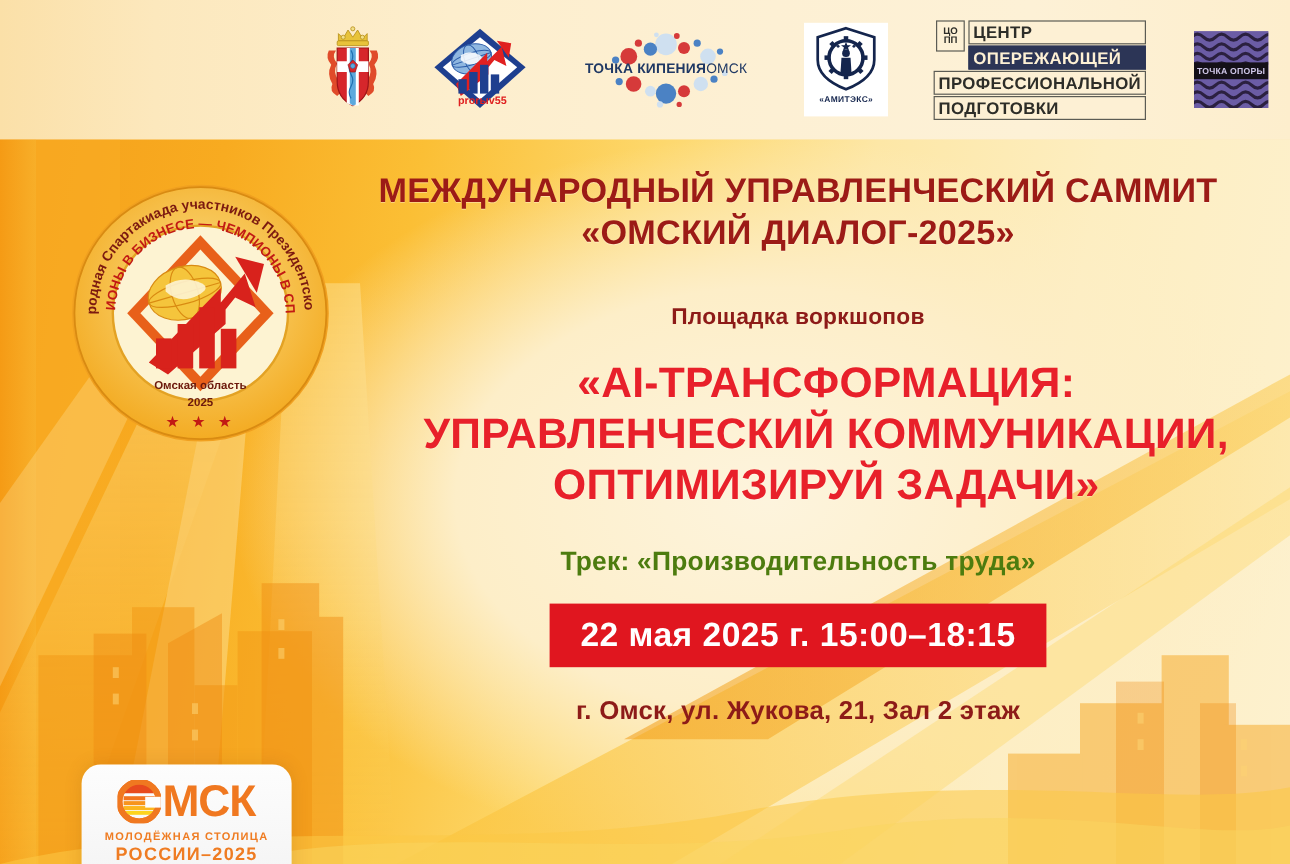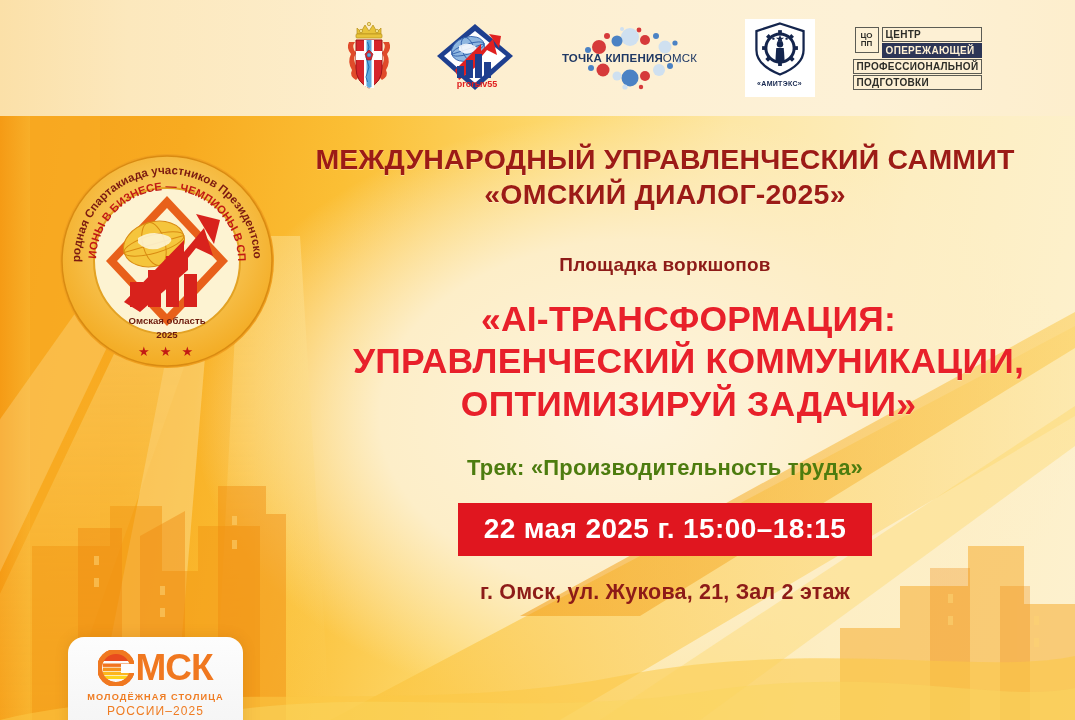--- a/index.html
+++ b/index.html
@@ -53,21 +53,21 @@
   
   .copp { display:flex; align-items:flex-start; gap:3px; }
   .copp-mark {
     width:24px; height:26px; border:1.3px solid #5c5c54;
     display:flex; flex-direction:column; align-items:center; justify-content:center;
     font-size:8px; font-weight:bold; color:#2d2d28; line-height:1;
     font-family:"Liberation Sans", sans-serif;
   }
   .copp-lines { display:flex; flex-direction:column; gap:1px; }
   .copp-line {
-    border:1.1px solid #5c5c54; font-size:10px; font-weight:bold;
+    border:1.1px solid #5c5c54; font-size:14px; font-weight:bold;
     color:#2d2d28; padding:1px 3px; letter-spacing:.3px; white-space:nowrap;
     background:#fdf0d4;
   }
   .copp-line.inv { background:#2c3556; color:#fdf0d4; border-color:#2c3556; }
 
   
   .topo { width:62px; height:64px; position:relative; overflow:hidden; background:#6b5ca5;}
   .topo-bar {
     position:absolute; left:0; right:0; top:26px; height:14px;
     background:#141018; display:flex; align-items:center; justify-content:center;
@@ -138,21 +138,21 @@
     box-shadow:0 0 14px rgba(120,60,0,.15);
     display:flex; flex-direction:column; align-items:center;
     padding-top:12px;
   }
   .omsk-word {
     display:flex; align-items:center; font-weight:bold; font-size:37px;
     color:#f07820; letter-spacing:-1px; line-height:1;
   }
   .omsk-o { width:36px; height:36px; position:relative; margin-right:1px; }
   .omsk-tag1 { font-size:9.2px; font-weight:bold; color:#ef7c22; letter-spacing:1.1px; margin-top:6px; }
-  .omsk-tag2 { font-size:12px; font-weight:normal; color:#ef7c22; letter-spacing:1.1px; margin-top:2px; }
+  .omsk-tag2 { font-size:15px; font-weight:bold; color:#ef7c22; letter-spacing:1.1px; margin-top:2px; }
 </style>
 </head>
 <body>
 
 <div id="poster">
 
   <div class="body-bg">
     <div class="bg-base"></div>
 
     <svg width="1075" height="604" viewBox="0 0 1075 604" style="position:absolute;left:0;top:0">
@@ -368,20 +368,39 @@
           </div>
           <div class="copp-lines">
             <div class="copp-line">ЦЕНТР</div>
             <div class="copp-line inv">ОПЕРЕЖАЮЩЕЙ</div>
             <div class="copp-line" style="margin-left:-29px">ПРОФЕССИОНАЛЬНОЙ</div>
             <div class="copp-line" style="margin-left:-29px">ПОДГОТОВКИ</div>
           </div>
         </div>
       </div>
 
+      <div class="logo-slot">
+        <div class="topo">
+          <svg viewBox="0 0 62 64" width="62" height="64" style="position:absolute;left:0;top:0">
+            <rect width="62" height="64" fill="#6b5ca5"></rect>
+            <g stroke="#2b2040" stroke-width="2.6" fill="none">
+              <path d="M-2,5 q5,-5 10,0 t10,0 t10,0 t10,0 t10,0 t10,0 t10,0"></path>
+              <path d="M-2,13 q5,-5 10,0 t10,0 t10,0 t10,0 t10,0 t10,0 t10,0"></path>
+              <path d="M-2,21 q5,-5 10,0 t10,0 t10,0 t10,0 t10,0 t10,0 t10,0"></path>
+              <path d="M-2,29 q5,-5 10,0 t10,0 t10,0 t10,0 t10,0 t10,0 t10,0"></path>
+              <path d="M-2,45 q5,-5 10,0 t10,0 t10,0 t10,0 t10,0 t10,0 t10,0"></path>
+              <path d="M-2,53 q5,-5 10,0 t10,0 t10,0 t10,0 t10,0 t10,0 t10,0"></path>
+              <path d="M-2,61 q5,-5 10,0 t10,0 t10,0 t10,0 t10,0 t10,0 t10,0"></path>
+            </g>
+          </svg>
+          <div class="topo-bar">
+            <span>ТОЧКА ОПОРЫ</span>
+          </div>
+        </div>
+      </div>
 
     </div>
   </div>
 
   <div class="emblem">
     <svg viewBox="0 0 218 218" width="218" height="218">
       <defs>
         <path id="arcTop" d="M 22,109 A 87,87 0 0 1 196,109"></path>
         <path id="arcBot" d="M 30,109 A 79,79 0 0 0 188,109"></path>
         <path id="arcIn" d="M 38,109 A 71,71 0 0 1 180,109"></path>

